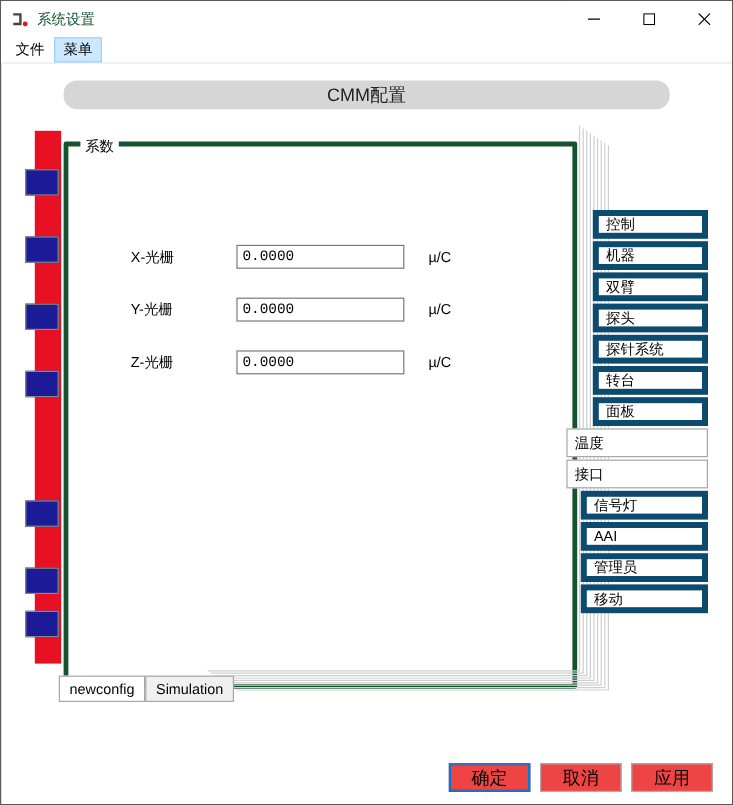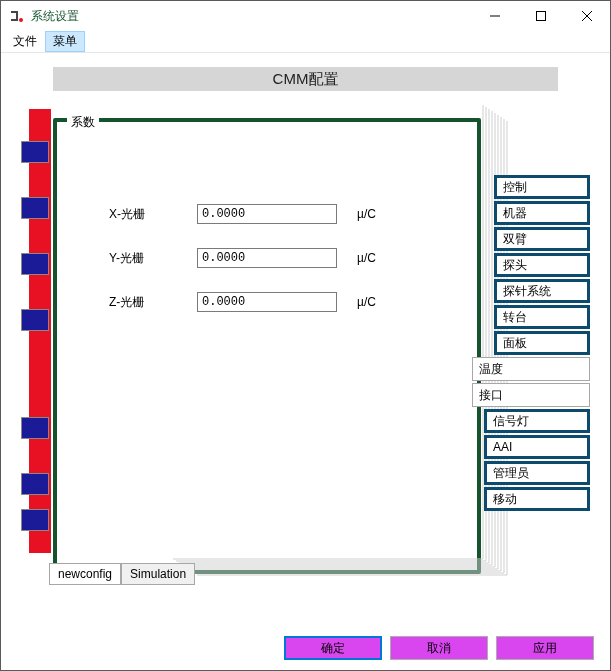--- a/index.html
+++ b/index.html
@@ -8,40 +8,40 @@
   .titlebar { height:30px; display:flex; align-items:center; justify-content:space-between; padding:0 0 0 8px; background:#fff;}
   .titlebar-left { display:flex; align-items:center; gap:6px;}
   .app-icon { width:16px; height:16px; display:flex; align-items:center; justify-content:center;}
   .title-text { font-size:12px; color:#14532d;}
   .win-controls { display:flex;}
   .win-btn { width:46px; height:30px; display:flex; align-items:center; justify-content:center; font-size:13px; color:#000; background:#fff;}
   .menubar { height:22px; display:flex; align-items:center; padding:0 4px; border-bottom:1px solid #e6e6e6; background:#fff;}
   .menu-item { padding:2px 8px; cursor:default;}
   .menu-item.active { background:#cce8ff; border:1px solid #99d1ff; padding:1px 7px;}
   .content { flex:1; position:relative; padding:0 8px;}
-  .banner { margin:14px 44px 12px 44px; height:24px; background:#d6d6d6; display:flex; align-items:center; justify-content:center; font-size:15px; color:#222;}
+  .banner { margin:14px 44px 12px 44px; height:24px; background:#d6d6d6; display:flex; align-items:center; justify-content:center; font-size:15px; color:#222;border-radius:11px;}
   .main-area { position:relative; margin-left:8px; height:486px;}
   .red-strip { position:absolute; left:12px; top:6px; width:22px; height:444px; background:#e81123; }
   .blue-box { position:absolute; left:4px; width:28px; height:22px; background:#1b1b98; border:1px solid #888;}
   .panel-frame { position:absolute; left:36px; top:15px; width:428px; height:456px; border:4px solid #14532d; border-radius:2px;}
   .panel-legend { position:absolute; top:-8px; left:10px; background:#fff; padding:0 4px; font-size:12px;}
   .field-row { position:absolute; display:flex; align-items:center;}
   .field-label { width:100px; text-align:left; padding-left:12px;}
   .field-input { width:140px; height:20px; border:1px solid #7a7a7a; padding:1px 4px; font-size:12px; background:#fff;font-family:Liberation Mono, monospace;}
   .field-unit { margin-left:20px; width:40px;}
   .side-tabs { position:absolute; right:20px; top:122px; width:106px;}
   .side-tab-group { position:relative; }
-  .side-tab { height:24px; border:3px solid #0c4a6e; display:flex; align-items:center; padding:0 6px; margin-bottom:2px; background:#fff; font-size:12px; cursor:default;}
+  .side-tab { height:24px; border:5px solid #0c4a6e; display:flex; align-items:center; padding:0 6px; margin-bottom:2px; background:#fff; font-size:12px; cursor:default;}
   .side-tab.subhead { border:1px solid #a7a7a7; background:#fff;}
   .side-group2 { margin-left:-12px; width:118px;}
   .bottom-tabs { position:absolute; left:32px; top:460px; display:flex; align-items:flex-end;}
   .btab { height:22px; border:1px solid #a7a7a7; border-top:1px solid #a7a7a7; padding:0 8px; display:flex; align-items:center; margin-right:0px; background:#fff; font-size:12px; position:relative;}
   .btab.active { background:#f0f0f0;}
   .footer { height:44px; display:flex; align-items:center; justify-content:flex-end; gap:8px; padding:0 16px; }
-  .dlg-btn { width:98px; height:24px; border:1px solid #adadad; background:#d946ef; display:flex; align-items:center; justify-content:center; font-size:12px; cursor:default;}
+  .dlg-btn { width:68px; height:24px; border:1px solid #adadad; background:#ef4444; display:flex; align-items:center; justify-content:center; font-size:15px; cursor:default;}
   .dlg-btn.default { border:1px solid #0078d7; box-shadow:0 0 0 1px #0078d7 inset;}
   .stack-shadow { position:absolute; pointer-events:none;}
 </style>
 </head>
 <body>
 
 <div class="window">
 
   <div class="titlebar">
     <div class="titlebar-left">

